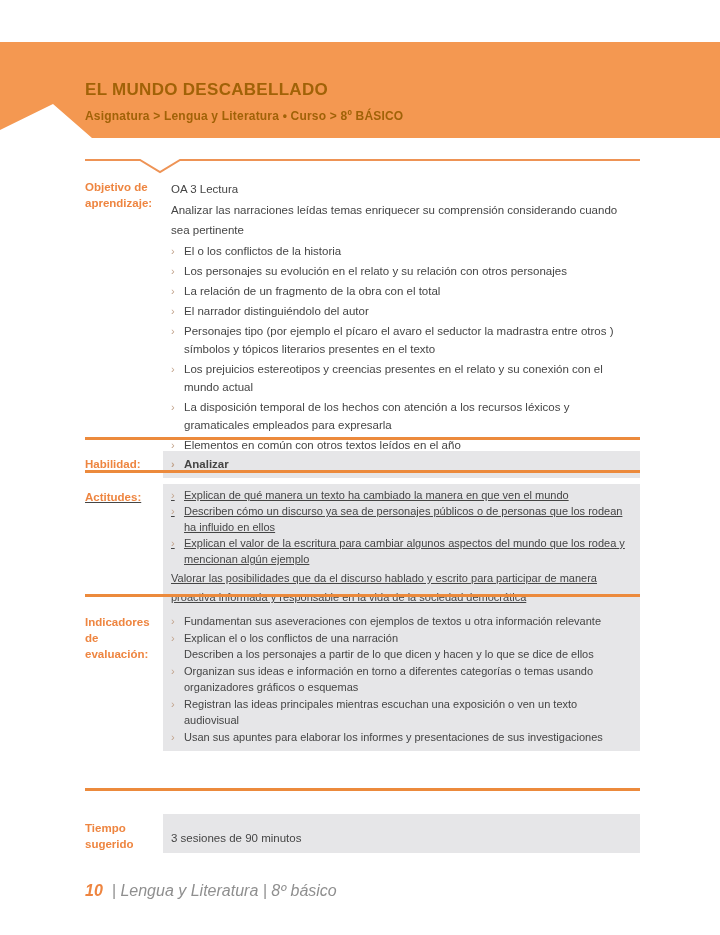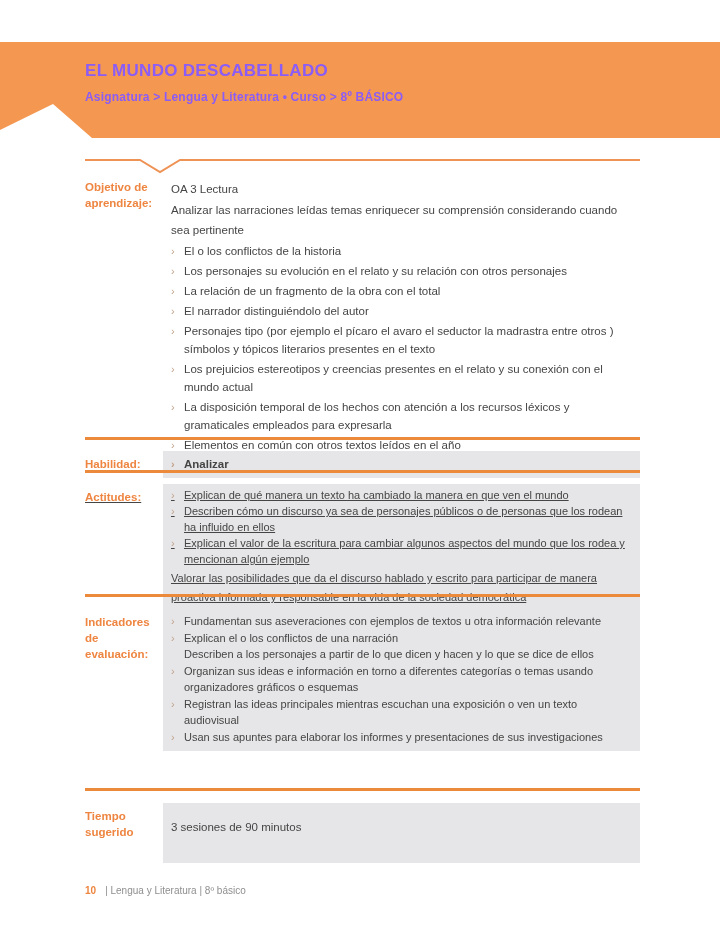--- a/index.html
+++ b/index.html
@@ -2,21 +2,21 @@
 <html><head>
 <meta charset="utf-8">
 <style>
   html,body{margin:0;padding:0;background:#ffffff;}
   .page{
     position:relative;width:720px;height:935px;background:#ffffff;overflow:hidden;
     font-family:"Liberation Sans","DejaVu Sans",sans-serif;color:#454545;
   }
   
   .band-svg{position:absolute;left:0;top:0;}
-  .band-text{position:absolute;left:85px;top:61px;color:#8b5cf6;}
+  .band-text{position:absolute;left:85px;top:80px;color:#a16207;}
   .band-title{font-size:17px;font-weight:bold;letter-spacing:.3px;line-height:20px;}
   .band-subtitle{font-size:12px;font-weight:bold;letter-spacing:.2px;margin-top:9px;line-height:14px;}
   
   .vline-svg{position:absolute;left:85px;top:157px;}
   
   .row{position:absolute;left:85px;width:555px;display:flex;align-items:stretch;margin-top:10px;}
   .row-label{
     width:70px;flex:none;color:#EE8540;font-weight:bold;font-size:11.5px;
     line-height:16px;padding-top:5px;
   }
@@ -32,21 +32,21 @@
   .objetivo .li{line-height:18px;margin-bottom:2px;}
   .habilidad .row-content{padding:5px 8px;}
   .habilidad .li{font-weight:bold;line-height:17px;}
   .actitudes .row-content{font-size:11px;padding-top:3px;}
   .actitudes .li{line-height:16px;}
   .closing{line-height:19px;margin-top:2px;}
   .indicadores .row-content{font-size:11px;padding-top:4px;}
   .indicadores .li{line-height:16.5px;}
   .tiempo .row-content{padding-top:15px;}
   
-  .footer{position:absolute;left:85px;top:884px;font-size:10px;line-height:14px;}
+  .footer{position:absolute;left:85px;top:884px;font-size:16px;line-height:14px;font-style:italic;}
   .footer .pagenum{color:#EE8540;font-weight:bold;}
   .footer .ftext{color:#8F8F8F;margin-left:9px;}
 </style>
 </head>
 <body>
 
 <div class="page">
 
   <svg class="band-svg" width="720" height="150">
     <path d="M0,42 L720,42 L720,138 L92,138 L53,104 L0,130 Z" fill="#F49851"></path>
@@ -160,21 +160,21 @@
         </div>
       <div class="li">
           <span class="marker">›</span>
           <span class="t">Usan sus apuntes para elaborar los informes y presentaciones de sus investigaciones</span>
         </div>
     </div>
   </div>
 
   <div class="hline" style="top:788px;"></div>
 
-  <div class="row tiempo shaded" style="top:793px;height:60px;">
+  <div class="row tiempo shaded" style="top:793px;height:60px;align-items:center;">
     <div class="row-label">Tiempo sugerido</div>
     <div class="row-content">
       <div>3 sesiones de 90 minutos</div>
     </div>
   </div>
 
   <div class="footer">
     <span class="pagenum">10</span><span class="ftext">| Lengua y Literatura | 8º básico</span>
   </div>
 

